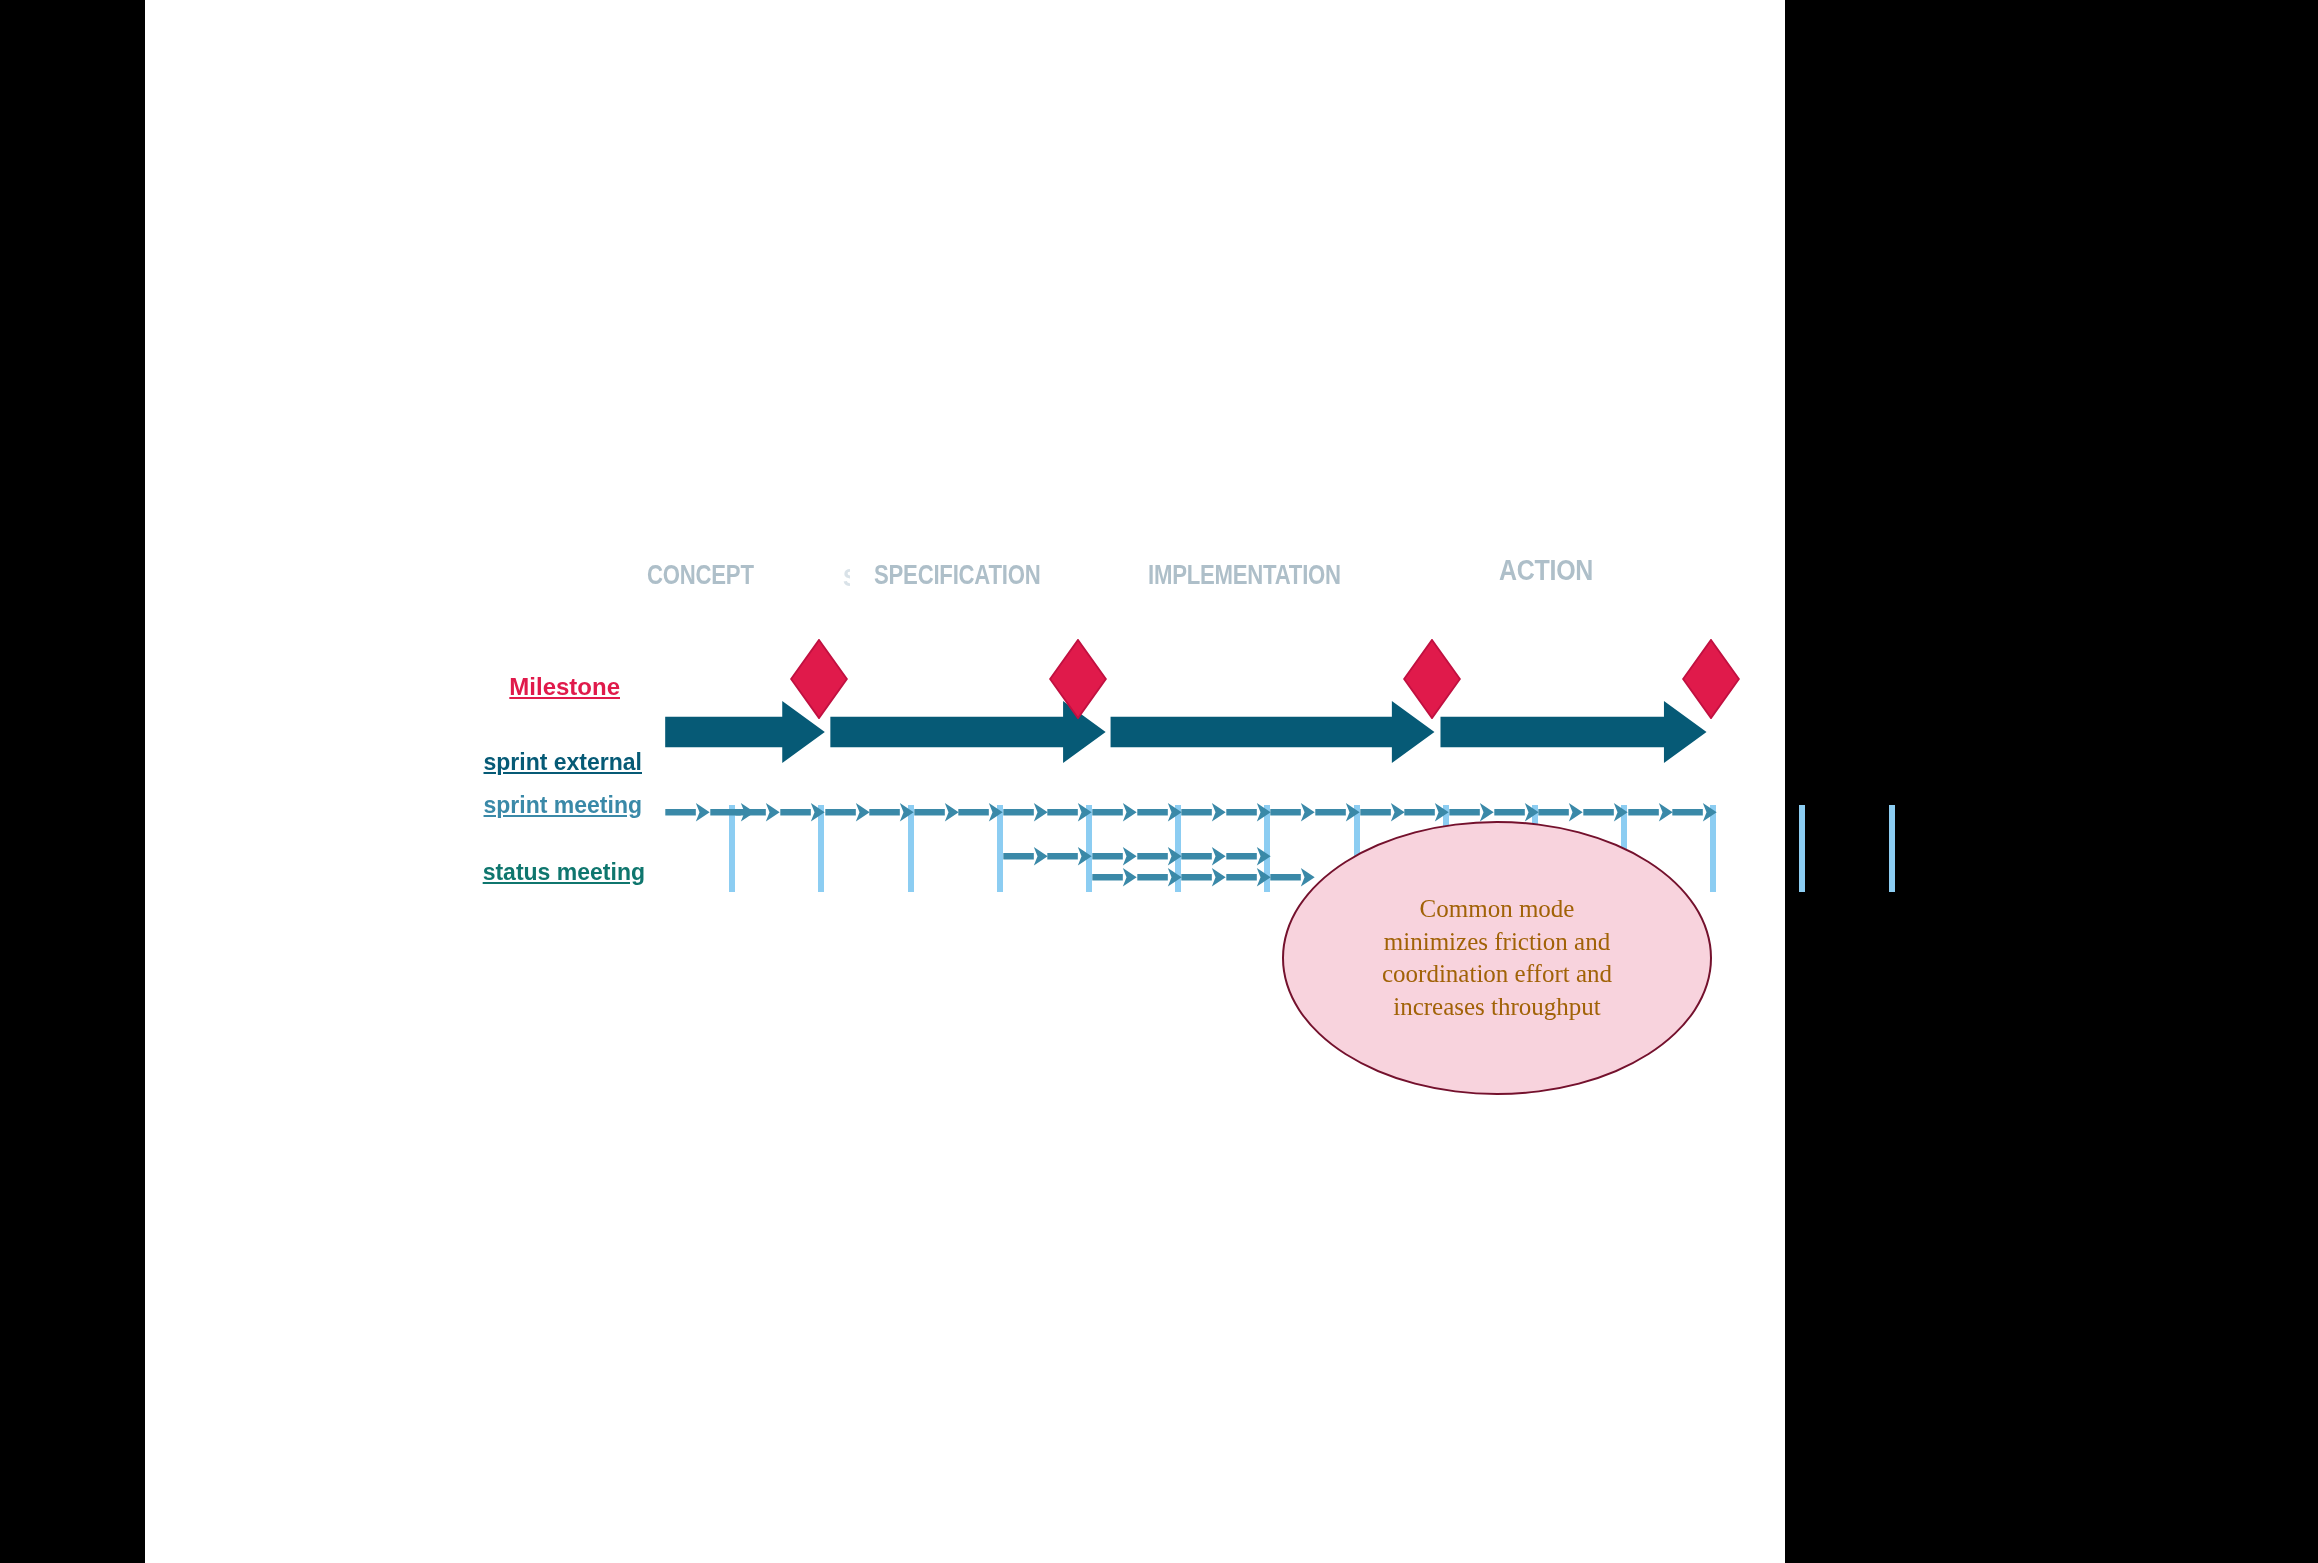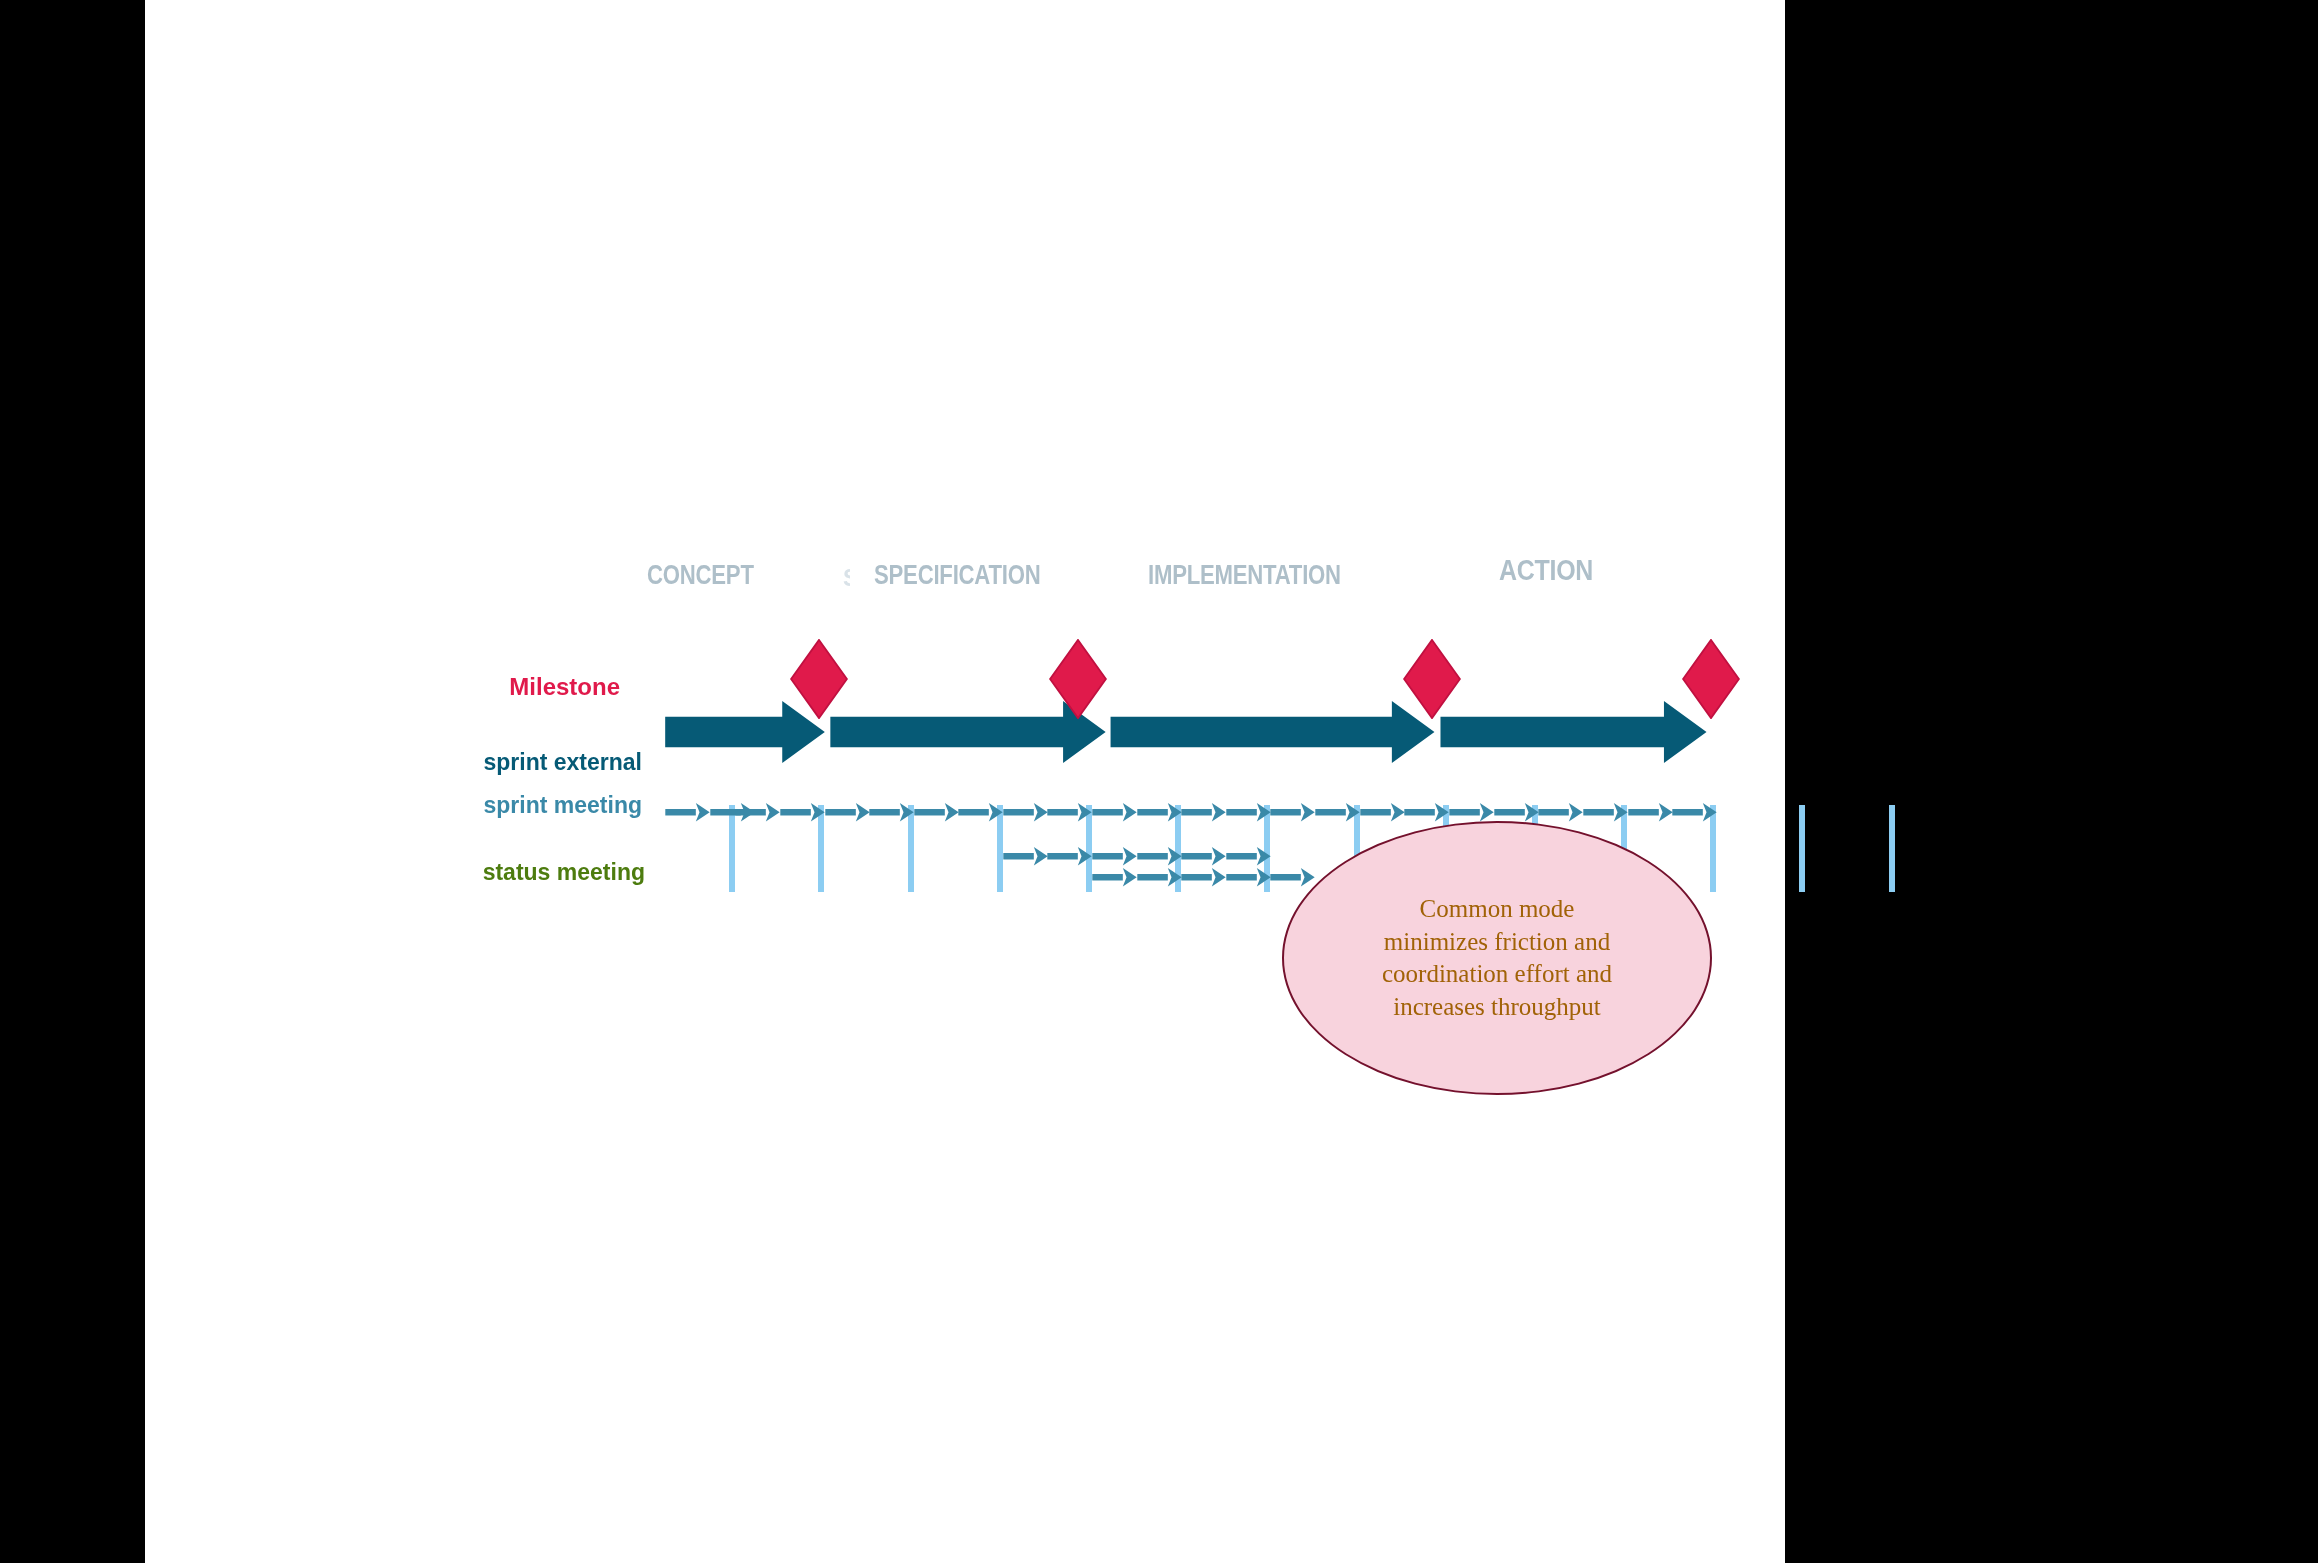--- a/index.html
+++ b/index.html
@@ -49,20 +49,21 @@
   }
   
   .row-label {
     position: absolute;
     font-family: "Liberation Sans", "DejaVu Sans", sans-serif;
     font-weight: 700;
     white-space: nowrap;
     text-align: center;
     line-height: 1;
     transform-origin: right top;
+    text-decoration: underline;
   }
   
   .band-arrow {
     position: absolute;
   }
   
   .milestone-diamond {
     position: absolute;
   }
   
@@ -100,21 +101,21 @@
 <div id="stage">
   <div id="canvas">
       <div class="phase-label" style="left: 502px; top: 562px; font-size: 27px; transform: scaleX(0.82); color: rgb(174, 191, 201);">CONCEPT</div>
       <div class="phase-label" style="left: 729px; top: 562px; font-size: 27px; transform: scaleX(0.82); color: rgb(174, 191, 201);">SPECIFICATION</div>
       <div class="phase-label" style="left: 1003px; top: 562px; font-size: 27px; transform: scaleX(0.82); color: rgb(174, 191, 201);">IMPLEMENTATION</div>
       <div class="phase-label" style="left: 1354px; top: 556px; font-size: 29px; transform: scaleX(0.86); color: rgb(174, 191, 201);">ACTION</div>
       <div class="phase-ghost" style="left: 698px; top: 567px; font-size: 23px; width: 7.4px; color: rgb(217, 226, 232);">S</div>
       <div class="row-label" style="right: 1165px; top: 675px; font-size: 24px; color: rgb(224, 26, 75);">Milestone</div>
       <div class="row-label" style="right: 1143px; top: 751px; font-size: 23px; color: rgb(6, 90, 118);">sprint external</div>
       <div class="row-label" style="right: 1143px; top: 794px; font-size: 23px; color: rgb(58, 137, 168);">sprint meeting</div>
-      <div class="row-label" style="right: 1140px; top: 861px; font-size: 23px; color: #4d7c0f;">status meeting</div>
+      <div class="row-label" style="right: 1140px; top: 861px; font-size: 23px; color: #0f766e;">status meeting</div>
       <div class="band-arrow" style="left: 520px; top: 701px; width: 160px; height: 62px;"><svg width="160" height="62" viewBox="0 0 345 134">
           <polygon points="0,34 253,34 253,0 345,67 253,134 253,100 0,100" fill="#065a76"></polygon>
         </svg></div>
       <div class="band-arrow" style="left: 685px; top: 701px; width: 276px; height: 62px;"><svg width="276" height="62" viewBox="0 0 595 134">
           <polygon points="0,34 503,34 503,0 595,67 503,134 503,100 0,100" fill="#065a76"></polygon>
         </svg></div>
       <div class="band-arrow" style="left: 965px; top: 701px; width: 325px; height: 62px;"><svg width="325" height="62" viewBox="0 0 700 134">
           <polygon points="0,34 608,34 608,0 700,67 608,134 608,100 0,100" fill="#065a76"></polygon>
         </svg></div>
       <div class="band-arrow" style="left: 1295px; top: 701px; width: 267px; height: 62px;"><svg width="267" height="62" viewBox="0 0 575 134">

